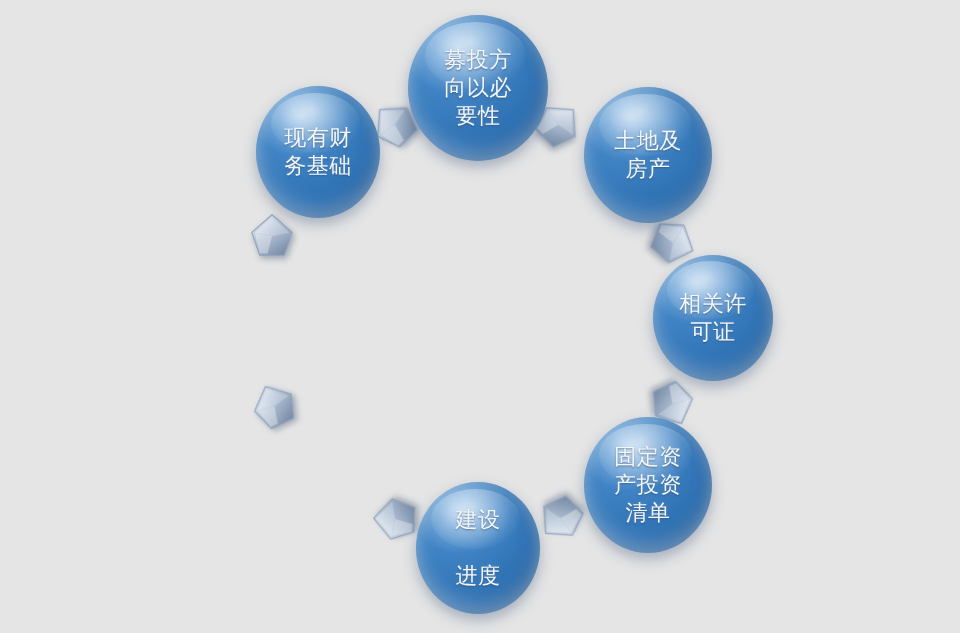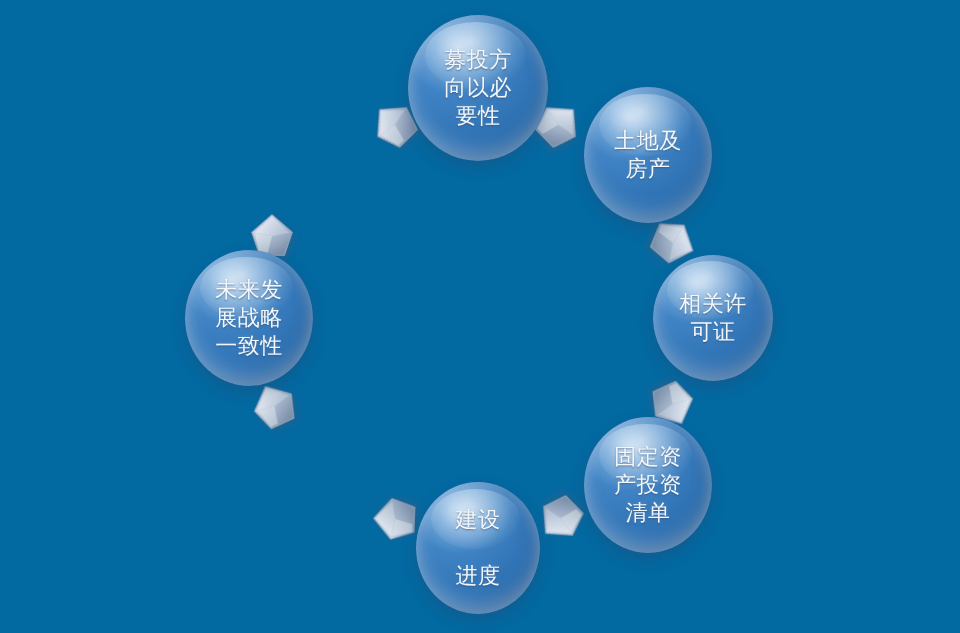--- a/index.html
+++ b/index.html
@@ -8,21 +8,21 @@
     padding: 0;
     background: #ffffff;
   }
   body {
     font-family: "DejaVu Sans", "Liberation Sans", sans-serif;
   }
   #canvas {
     position: relative;
     width: 960px;
     height: 633px;
-    background: #0369a1;
+    background: #e5e5e5;
     overflow: hidden;
   }
 
   
   .node {
     position: absolute;
     border-radius: 50%;
     display: flex;
     align-items: center;
     justify-content: center;
@@ -287,18 +287,17 @@
     </div>
     <div class="node" style="width: 120px; height: 126px; left: 653px; top: 255px;">
       <div class="node-label" style="font-size: 22px;">相关许
 可证</div>
     </div>
     <div class="node" style="width: 124px; height: 132px; left: 416px; top: 482px;">
       <div class="node-label" style="font-size: 22px;">建设
 
 进度</div>
     </div>
-    <div class="node" style="width: 128px; height: 136px; left: 185px; top: 250px;">
-      <div class="node-label" style="font-size: 22px;">未来发
-展战略
-一致性</div>
+    <div class="node" style="width: 124px; height: 132px; left: 256px; top: 86px;">
+      <div class="node-label" style="font-size: 22px;">现有财
+务基础</div>
     </div>
   </div>
 
 </body></html>

